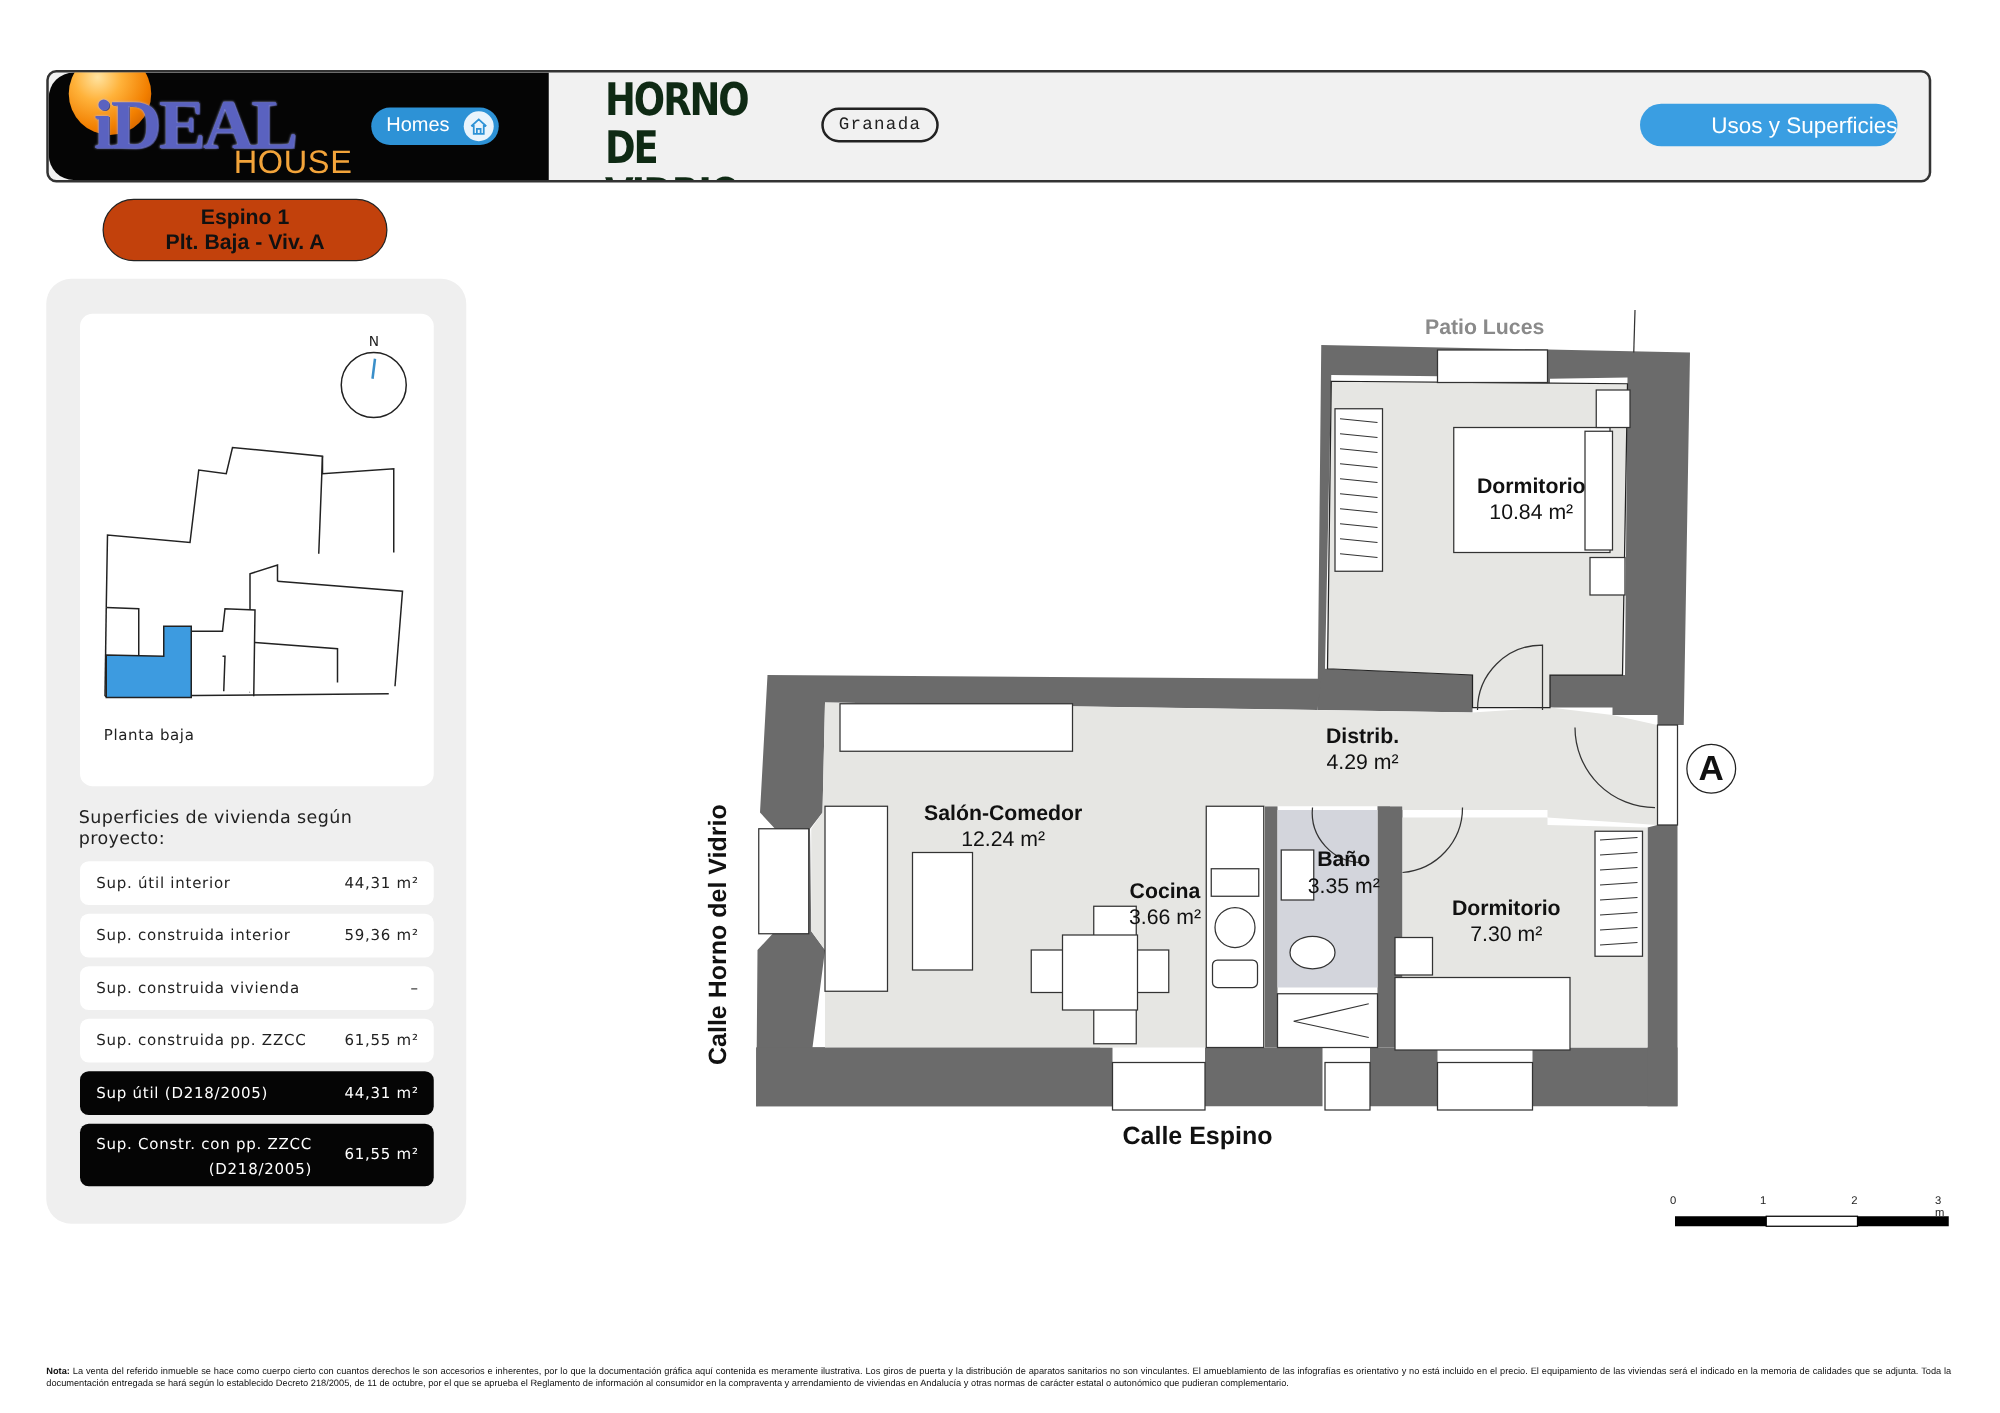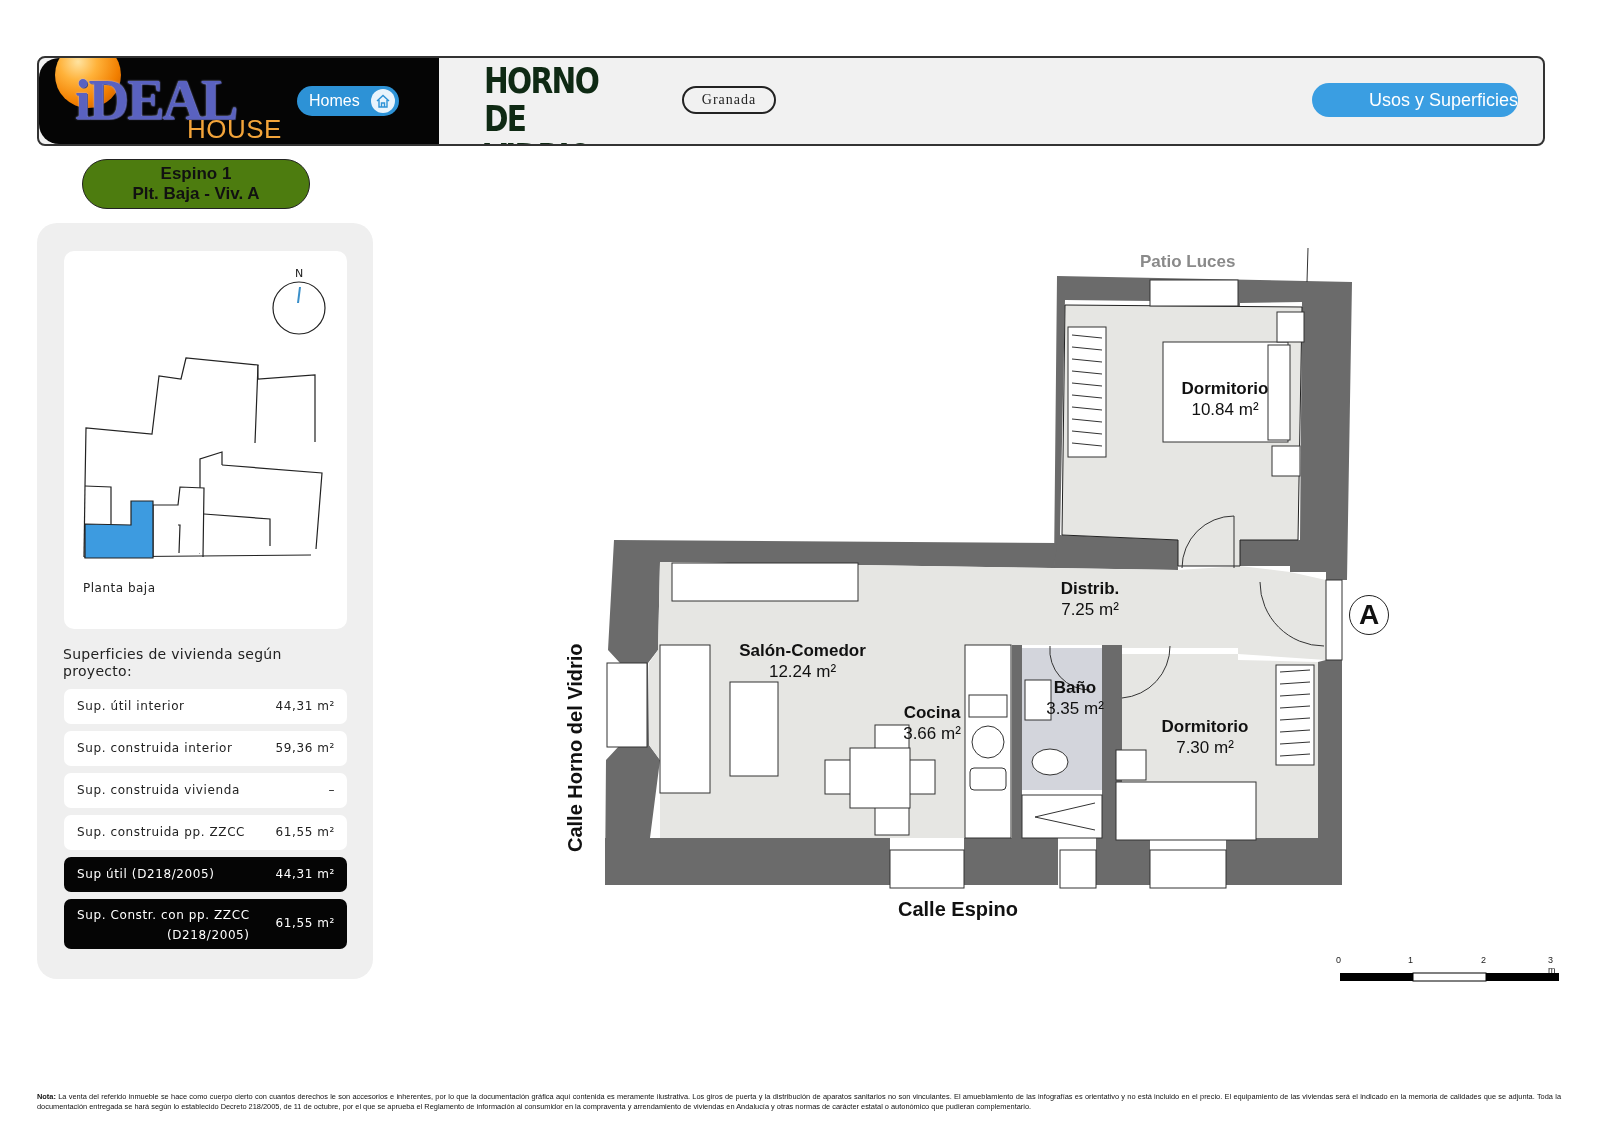--- a/index.html
+++ b/index.html
@@ -35,34 +35,34 @@
   .homes-pill .home-icon {
     position: absolute; right: 4px; top: 3px; width: 24px; height: 24px; border-radius: 50%;
     background: #e9f4fc; display: flex; align-items: center; justify-content: center;
   }
   .project-logo {
     position: absolute; left: 445px; top: 4px; width: 160px; height: 80px;
     font-family: "DejaVu Sans", sans-serif; font-weight: bold; color: #0f2a14;
     font-size: 36px; line-height: 38px; letter-spacing: -2px; transform: scaleX(0.82); transform-origin: left top;
   }
   .city-pill {
-    position: absolute; left: 643px; top: 28px; width: 94px; height: 28px; border: 2px solid #222;
-    border-radius: 14px; font-family: Liberation Serif, serif; font-size: 14px; line-height: 24px;
+    position: absolute; left: 618px; top: 28px; width: 94px; height: 28px; border: 2px solid #222;
+    border-radius: 14px; font-family: Liberation Mono, monospace; font-size: 14px; line-height: 24px;
     text-align: center; color: #222; letter-spacing: 1px;
   }
   .usos-button {
     position: absolute; left: 1273px; top: 25px; width: 206px; height: 34px; border-radius: 17px;
     background: #3a9ee2; color: #fff; font-size: 18px; line-height: 34px; text-align: right;
   }
 
   
   .unit-label {
     position: absolute; left: 82px; top: 159px; width: 228px; height: 50px; border: 1.5px solid #222;
     border-radius: 25px; text-align: center; font-weight: bold; font-size: 17px; line-height: 20px;
-    padding-top: 4px; background: #4d7c0f;
+    padding-top: 4px; background: #c2410c;
   }
 
   
   .side-panel {
     position: absolute; left: 37px; top: 223px; width: 336px; height: 756px; background: #efefef;
     border-radius: 20px;
   }
   .keyplan-card {
     position: absolute; left: 27px; top: 28px; width: 283px; height: 378px; background: #fff;
     border-radius: 10px;
@@ -300,21 +300,21 @@
       <rect x="1340" y="973" width="73" height="8" fill="#000"></rect>
       <rect x="1413" y="973" width="73" height="8" fill="#fff" stroke="#000" stroke-width="1"></rect>
       <rect x="1486" y="973" width="73" height="8" fill="#000"></rect>
     </g>
   </svg>
 
   <div class="room-label" style="left:1160px;top:378px;width:130px">
     <b>Dormitorio</b><span>10.84 m²</span>
   </div>
   <div class="room-label" style="left:1030px;top:578px;width:120px">
-    <b>Distrib.</b><span>7.25 m²</span>
+    <b>Distrib.</b><span>4.29 m²</span>
   </div>
   <div class="room-label" style="left:720px;top:640px;width:165px">
     <b>Salón-Comedor</b><span>12.24 m²</span>
   </div>
   <div class="room-label" style="left:892px;top:702px;width:80px">
     <b>Cocina</b><span>3.66 m²</span>
   </div>
   <div class="room-label" style="left:1040px;top:677px;width:70px">
     <b>Baño</b><span>3.35 m²</span>
   </div>

